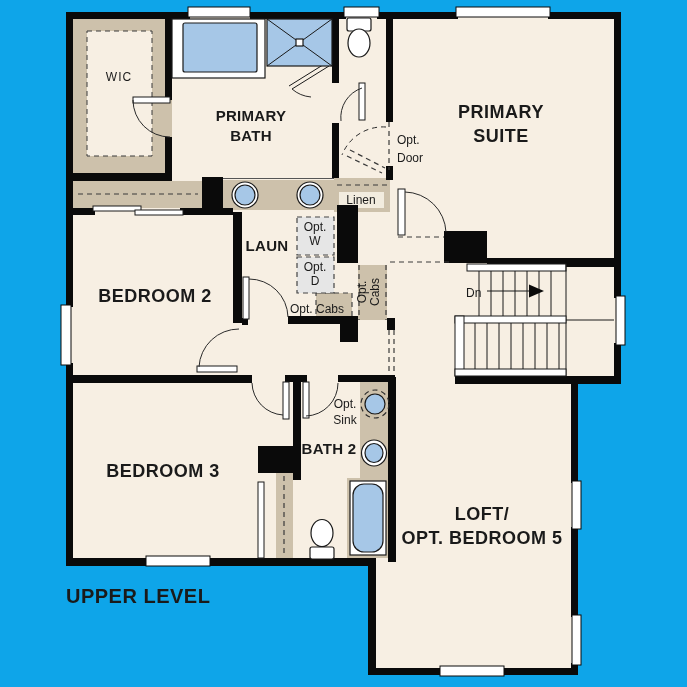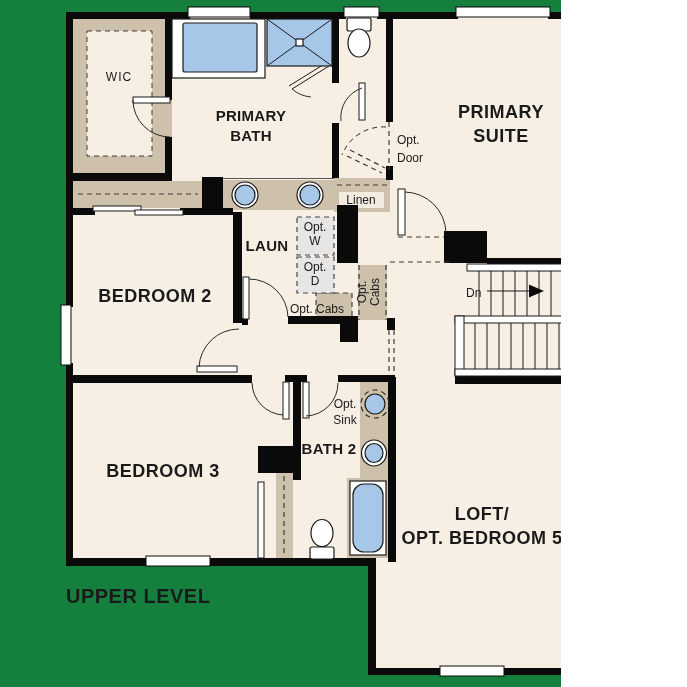--- a/index.html
+++ b/index.html
@@ -1,16 +1,16 @@
 <!DOCTYPE html>
 <html><head>
 <meta charset="utf-8">
 <style>
   html,body{margin:0;padding:0;background:#ffffff;}
-  .page{width:561px;height:687px;position:relative;background:#15803d;overflow:hidden;}
+  .page{width:687px;height:687px;position:relative;background:#0ea5e9;overflow:hidden;}
   svg{display:block;font-family:"Liberation Sans",sans-serif;}
   .floor{fill:#f7efe3;}
   .tan{fill:#cdc1ab;}
   .wall{fill:#0a0a0a;}
   .win{fill:#ffffff;stroke:#0a0a0a;stroke-width:1;}
   .leaf{fill:#ffffff;stroke:#1a1a1a;stroke-width:1;}
   .arc{fill:none;stroke:#2a2a2a;stroke-width:1;}
   .arc-d{fill:none;stroke:#2a2a2a;stroke-width:1;stroke-dasharray:5 4;}
   .dash{fill:none;stroke:#3a3a3a;stroke-width:1.2;stroke-dasharray:5 4;}
   .blue{fill:#a6c7e7;stroke:#1a1a1a;stroke-width:1.2;}

